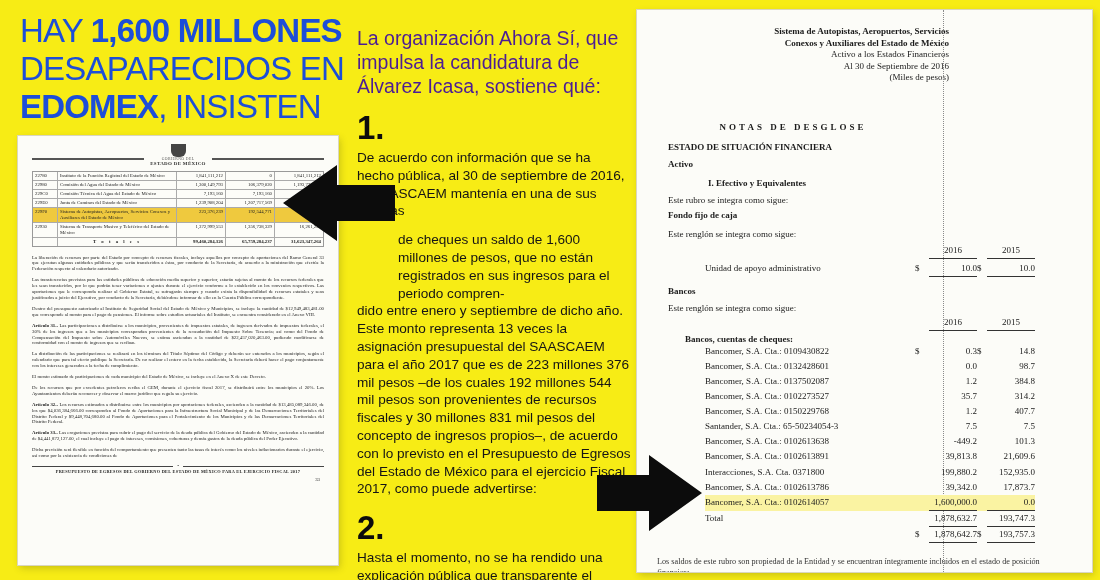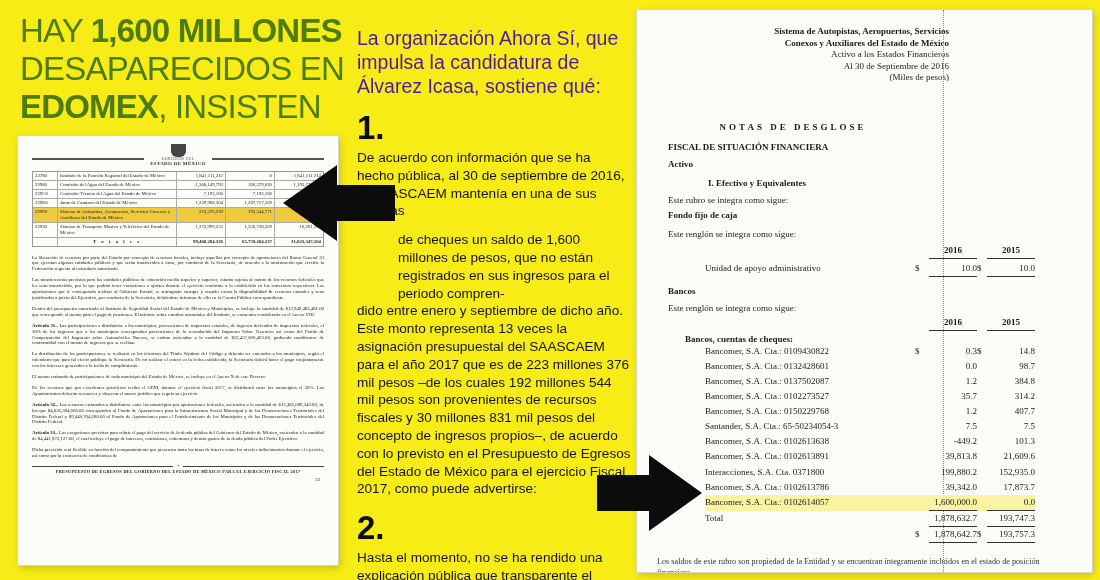--- a/index.html
+++ b/index.html
@@ -4,21 +4,21 @@
 <style>
   html,body{margin:0;padding:0;}
   body{
     width:1100px;height:580px;position:relative;overflow:hidden;
     background:#F7EC15;
     font-family:"Liberation Sans",sans-serif;
     color:#0d0d0d;
   }
   
   .headline{position:absolute;left:20px;top:12px;width:340px;
-    font-size:33px;line-height:38px;letter-spacing:-0.8px;color:#4d7c0f;font-weight:normal;}
+    font-size:33px;line-height:38px;letter-spacing:-0.8px;color:#1d4ed8;font-weight:normal;}
   .headline b{font-weight:bold;}
   
   .midcol{position:absolute;left:357px;top:26px;width:274px;}
   .intro{font-size:19.5px;line-height:24px;color:#4c1d95;}
   .bignum{font-size:33px;font-weight:bold;line-height:33px;margin-top:13px;}
   .para{font-size:13.6px;line-height:17.8px;margin-top:5px;color:#151515;}
   .indent{padding-left:41px;}
   
   .arrow{position:absolute;z-index:6;}
   .arrow-left{left:283px;top:163px;}
@@ -62,21 +62,21 @@
   .rd-header .hb{font-weight:bold;}
   .rd-title{width:312px;text-align:center;font-weight:bold;letter-spacing:3px;margin-top:38px;}
   .rd-content{margin-left:31px;position:relative;}
   .rh{font-weight:bold;}
   .rh.u{margin-left:40px;}
   .rrow{display:flex;align-items:baseline;margin-left:37px;margin-right:57px;line-height:15.1px;}
   .rlabel{flex:1;}
   .rds{width:14px;}
   .rds2{width:10px;}
   .rval{width:48px;text-align:right;}
-  .yhead{font-weight:bold;text-align:center;border-bottom:1px solid #333;}
+  .yhead{font-weight:normal;text-align:center;border-bottom:1px solid #333;}
   .uline{border-bottom:1px solid #333;}
   .rrow.hl{background:#FAF3A2;}
   .rfootnote{margin:14px 20px 0 20px;font-size:8.2px;line-height:10.5px;}
   .speck{color:#777;}
 </style>
 </head>
 <body>
 
 <div class="headline">
   <span>HAY </span><b>1,600 MILLONES</b><br>
@@ -188,21 +188,21 @@
     <div class="hb">Sistema de Autopistas, Aeropuertos, Servicios</div>
     <div class="hb">Conexos y Auxiliares del Estado de México</div>
     <div>Activo a los Estados Financieros</div>
     <div>Al 30 de Septiembre de 2016</div>
     <div>(Miles de pesos)</div>
   </div>
 
   <div class="rd-title">NOTAS DE DESGLOSE</div>
 
   <div class="rd-content">
-    <div class="rh" style="margin-top:10px;">FISCAL DE SITUACIÓN FINANCIERA</div>
+    <div class="rh" style="margin-top:10px;">ESTADO DE SITUACIÓN FINANCIERA</div>
     <div class="rh" style="margin-top:7px;">Activo</div>
     <div class="rh u" style="margin-top:9px;">I. Efectivo y Equivalentes</div>
     <div style="margin-top:7px;">Este rubro se integra como sigue:</div>
     <div class="rh" style="margin-top:5px;">Fondo fijo de caja</div>
     <div style="margin-top:9px;">Este renglón se integra como sigue:</div>
 
     <div class="rrow" style="margin-top:4px;">
       <span class="rlabel"></span>
       <span class="rds"></span>
       <span class="rval yhead">2016</span>

